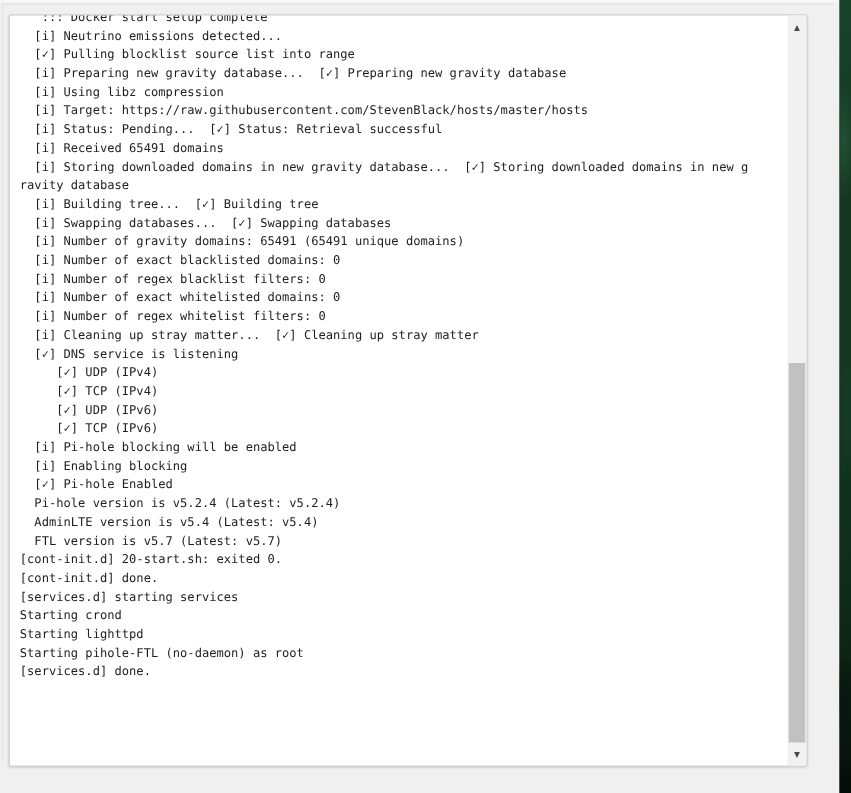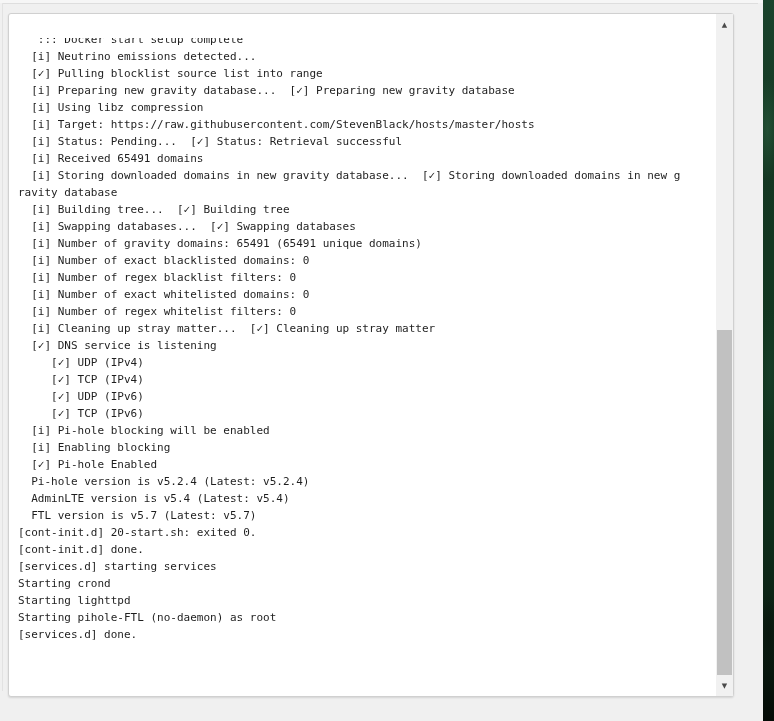--- a/index.html
+++ b/index.html
@@ -20,21 +20,20 @@
     width: 724px; height: 682px;
     background: #ffffff;
     border: 1px solid #d0d0d0;
     border-radius: 3px;
     box-shadow: 0 1px 2px rgba(0,0,0,0.12);
   }
   .log-viewport {
     position: absolute; left: 0; top: 0;
     width: 707px; height: 682px;
     overflow: hidden;
-    margin-top: 24px;
   }
   .log-text {
     position: absolute; left: 0; top: -7px;
     margin: 0; padding: 0 0 0 9px;
     font-family: "DejaVu Sans Mono", "Liberation Mono", monospace;
     font-size: 11px;
     line-height: 17px;
     color: #1e1e1e;
     white-space: pre;
   }

